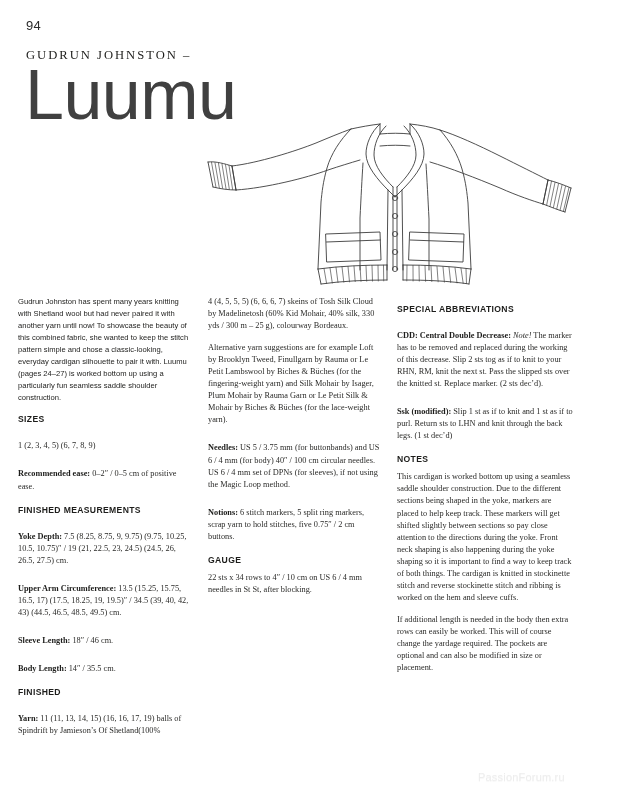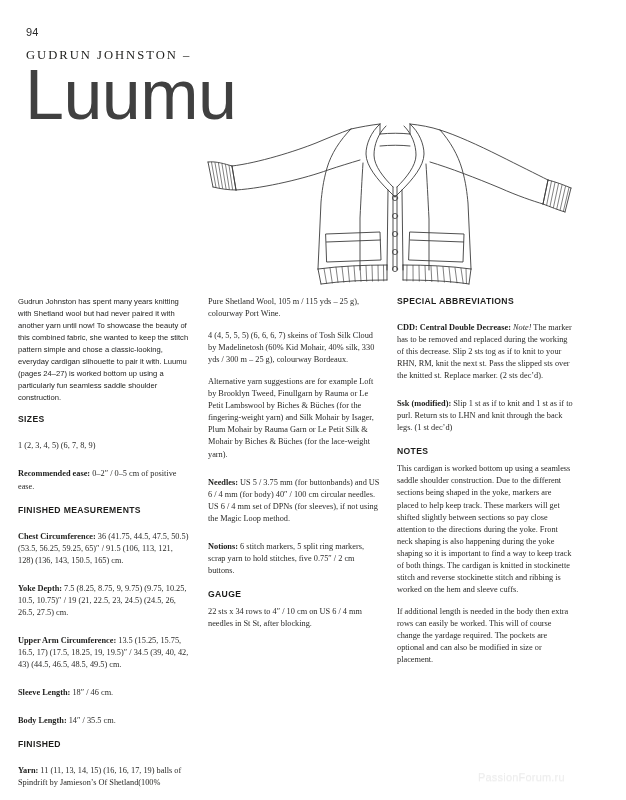--- a/index.html
+++ b/index.html
@@ -24,24 +24,23 @@
     height: 800px;
     background: #ffffff;
   }
 
   
   .folio {
     position: absolute;
     left: 26px;
     top: 18px;
     font-family: "Liberation Sans", sans-serif;
-    font-size: 11px;
+    font-size: 13px;
     letter-spacing: 0.2px;
     color: #2b2b2b;
-    margin-top: 8px;
   }
   .byline {
     position: absolute;
     left: 26px;
     top: 48px;
     font-family: "Liberation Serif", serif;
     font-size: 12.6px;
     letter-spacing: 2.0px;
     color: #1d1d1b;
     white-space: nowrap;
@@ -99,21 +98,21 @@
     line-height: 12.05px;
     color: #2a2a28;
     margin: 0 0 10px 0;
   }
   .heading {
     font-family: "Liberation Sans", sans-serif;
     font-size: 8.6px;
     font-weight: bold;
     letter-spacing: 0.35px;
     color: #1d1d1b;
-    margin: 0 0 7px 0;
+    margin: 8px 0 7px 0;
   }
   .heading.spaced { margin-top: 12px; }
   .spec {
     font-family: "Liberation Serif", serif;
     font-size: 8.3px;
     line-height: 12.05px;
     color: #2a2a28;
     margin: 16px 0 9px 0;
   }
   .spec b {
@@ -288,23 +287,20 @@
 
       <div class="heading">SIZES</div>
       <p class="spec">1 (2, 3, 4, 5) (6, 7, 8, 9)</p>
 
       <p class="spec">
         <b>Recommended ease:</b><span> 0–2″ / 0–5 cm of positive ease.</span>
       </p>
 
       <div class="heading spaced">FINISHED MEASUREMENTS</div>
 
-      <p class="spec">
-        <b>Chest Circumference:</b><span> 36 (41.75, 44.5, 47.5, 50.5) (53.5, 56.25, 59.25, 65)″ / 91.5 (106, 113, 121, 128) (136, 143, 150.5, 165) cm.</span>
-      </p>
 
       <p class="spec">
         <b>Yoke Depth:</b><span> 7.5 (8.25, 8.75, 9, 9.75) (9.75, 10.25, 10.5, 10.75)″ / 19 (21, 22.5, 23, 24.5) (24.5, 26, 26.5, 27.5) cm.</span>
       </p>
 
       <p class="spec">
         <b>Upper Arm Circumference:</b><span> 13.5 (15.25, 15.75, 16.5, 17) (17.5, 18.25, 19, 19.5)″ / 34.5 (39, 40, 42, 43) (44.5, 46.5, 48.5, 49.5) cm.</span>
       </p>
 
       <p class="spec">
@@ -317,21 +313,20 @@
 
       <div class="heading spaced">FINISHED</div>
 
       <p class="spec">
         <b>Yarn:</b><span> 11 (11, 13, 14, 15) (16, 16, 17, 19) balls of Spindrift by Jamieson’s Of Shetland(100%</span>
       </p>
     </div>
 
     <div class="col col-2">
 
-      <p class="body-serif">Pure Shetland Wool, 105 m / 115 yds – 25 g), colourway Port Wine.</p>
 
       <p class="body-serif">4 (4, 5, 5, 5) (6, 6, 6, 7) skeins of Tosh Silk Cloud by Madelinetosh (60% Kid Mohair, 40% silk, 330 yds / 300 m – 25 g), colourway Bordeaux.</p>
 
 
 
       <p class="body-serif">Alternative yarn suggestions are for example Loft by Brooklyn Tweed, Finullgarn by Rauma or Le Petit Lambswool by Biches &amp; Büches (for the fingering-weight yarn) and Silk Mohair by Isager, Plum Mohair by Rauma Garn or Le Petit Silk &amp; Mohair by Biches &amp; Büches (for the lace-weight yarn).</p>
 
       <p class="spec">
         <b>Needles:</b><span> US 5 / 3.75 mm (for buttonbands) and US 6 / 4 mm (for body) 40″ / 100 cm circular needles. US 6 / 4 mm set of DPNs (for sleeves), if not using the Magic Loop method.</span>
       </p>

